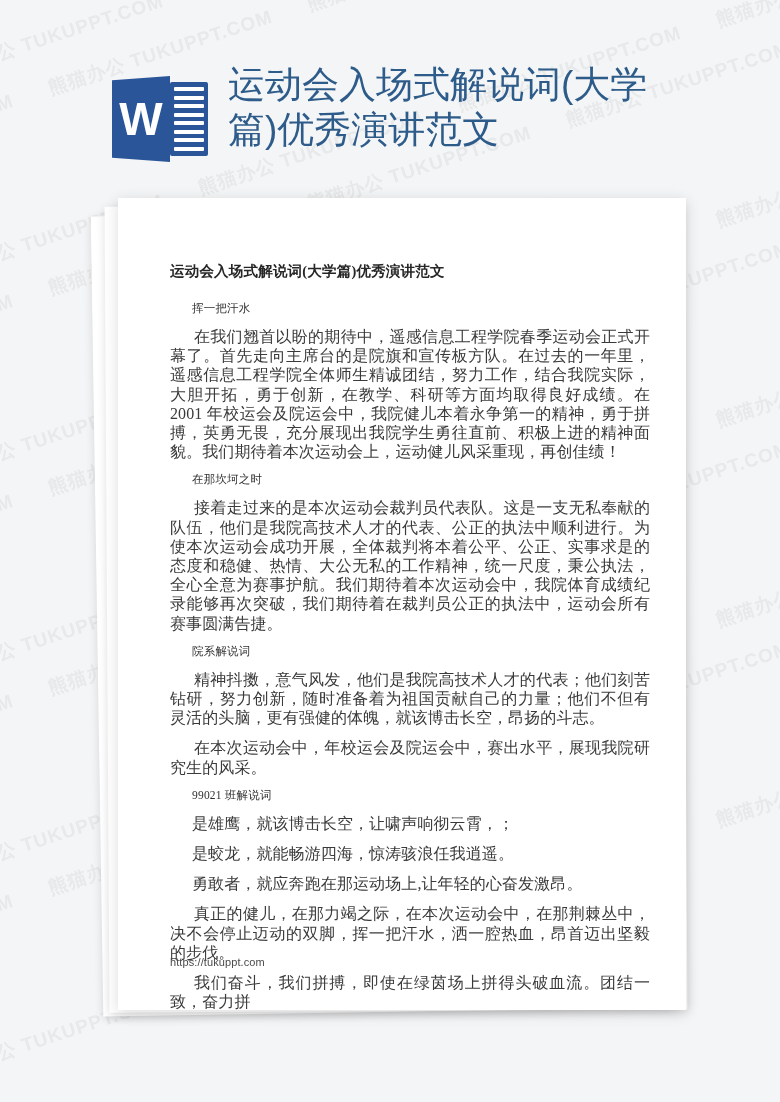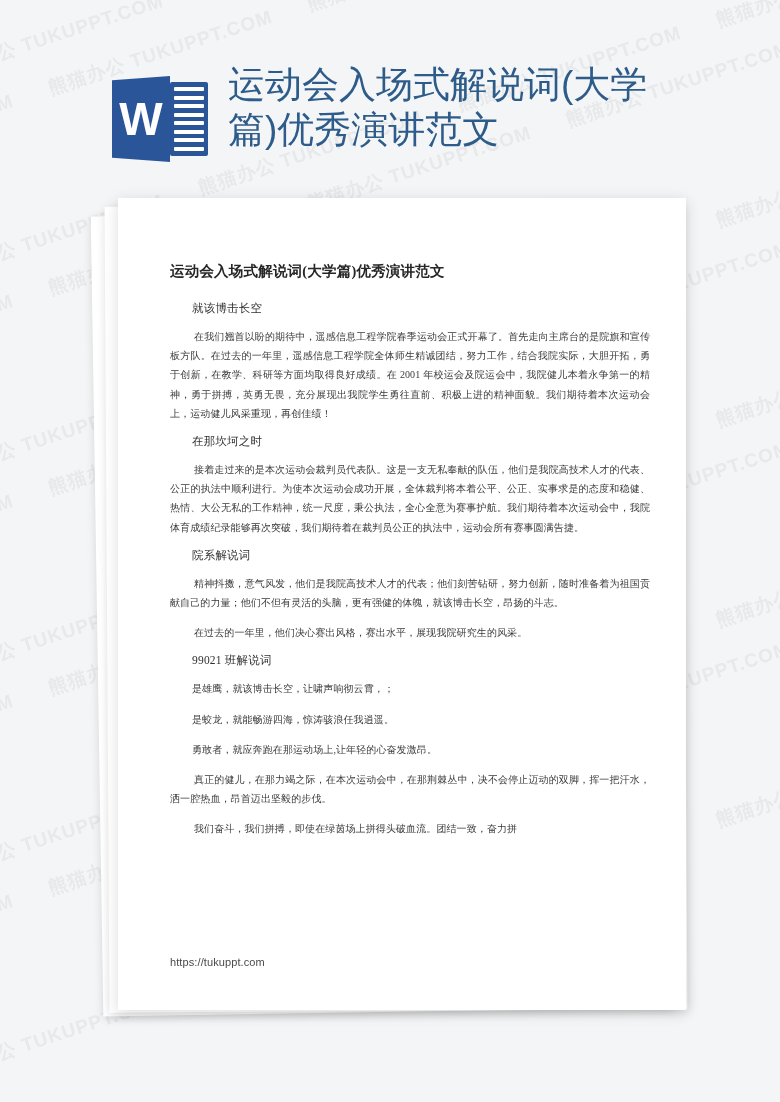--- a/index.html
+++ b/index.html
@@ -161,21 +161,21 @@
     font-weight: normal;
     color: #303030;
     margin: 0 0 11px 0;
     padding-left: 22px;
     letter-spacing: 0.2px;
   }
   .sec-heading.bold {
     font-weight: normal;
   }
   .para {
-    font-size: 10px;
+    font-size: 16px;
     line-height: 19.2px;
     color: #3a3a3a;
     margin: 0 0 11px 0;
     text-align: justify;
     text-indent: 24px;
     letter-spacing: 0.1px;
     font-family: Liberation Serif, serif;
   }
   .para.noindent {
     text-indent: 22px;
@@ -195,29 +195,29 @@
 
 <div id="paper-stack">
   <div class="sheet-back" id="sheet-back-2"></div>
   <div class="sheet-back" id="sheet-back-1"></div>
 
   <div id="sheet-front">
     <div id="doc-body">
 
       <div id="doc-title">运动会入场式解说词(大学篇)优秀演讲范文</div>
 
-      <div class="sec-heading">就该博击长空</div>
+      <div class="sec-heading">挥一把汗水</div>
       <p class="para">在我们翘首以盼的期待中，遥感信息工程学院春季运动会正式开幕了。首先走向主席台的是院旗和宣传板方队。在过去的一年里，遥感信息工程学院全体师生精诚团结，努力工作，结合我院实际，大胆开拓，勇于创新，在教学、科研等方面均取得良好成绩。在 2001 年校运会及院运会中，我院健儿本着永争第一的精神，勇于拼搏，英勇无畏，充分展现出我院学生勇往直前、积极上进的精神面貌。我们期待着本次运动会上，运动健儿风采重现，再创佳绩！</p>
 
       <div class="sec-heading">在那坎坷之时</div>
       <p class="para">接着走过来的是本次运动会裁判员代表队。这是一支无私奉献的队伍，他们是我院高技术人才的代表、公正的执法中顺利进行。为使本次运动会成功开展，全体裁判将本着公平、公正、实事求是的态度和稳健、热情、大公无私的工作精神，统一尺度，秉公执法，全心全意为赛事护航。我们期待着本次运动会中，我院体育成绩纪录能够再次突破，我们期待着在裁判员公正的执法中，运动会所有赛事圆满告捷。</p>
 
       <div class="sec-heading">院系解说词</div>
       <p class="para">精神抖擞，意气风发，他们是我院高技术人才的代表；他们刻苦钻研，努力创新，随时准备着为祖国贡献自己的力量；他们不但有灵活的头脑，更有强健的体魄，就该博击长空，昂扬的斗志。</p>
-      <p class="para">在过去的一年里，他们决心赛出风格，赛出水平，展现我院研究生的风采。</p>
+      <p class="para">在本次运动会中，年校运会及院运会中，赛出水平，展现我院研究生的风采。</p>
 
       <div class="sec-heading bold">99021 班解说词</div>
       <p class="para noindent">是雄鹰，就该博击长空，让啸声响彻云霄，；</p>
       <p class="para noindent">是蛟龙，就能畅游四海，惊涛骇浪任我逍遥。</p>
       <p class="para noindent">勇敢者，就应奔跑在那运动场上,让年轻的心奋发激昂。</p>
       <p class="para">真正的健儿，在那力竭之际，在本次运动会中，在那荆棘丛中，决不会停止迈动的双脚，挥一把汗水，洒一腔热血，昂首迈出坚毅的步伐。</p>
       <p class="para">我们奋斗，我们拼搏，即使在绿茵场上拼得头破血流。团结一致，奋力拼</p>
 
       <div id="source-url">https://tukuppt.com</div>
     </div>

